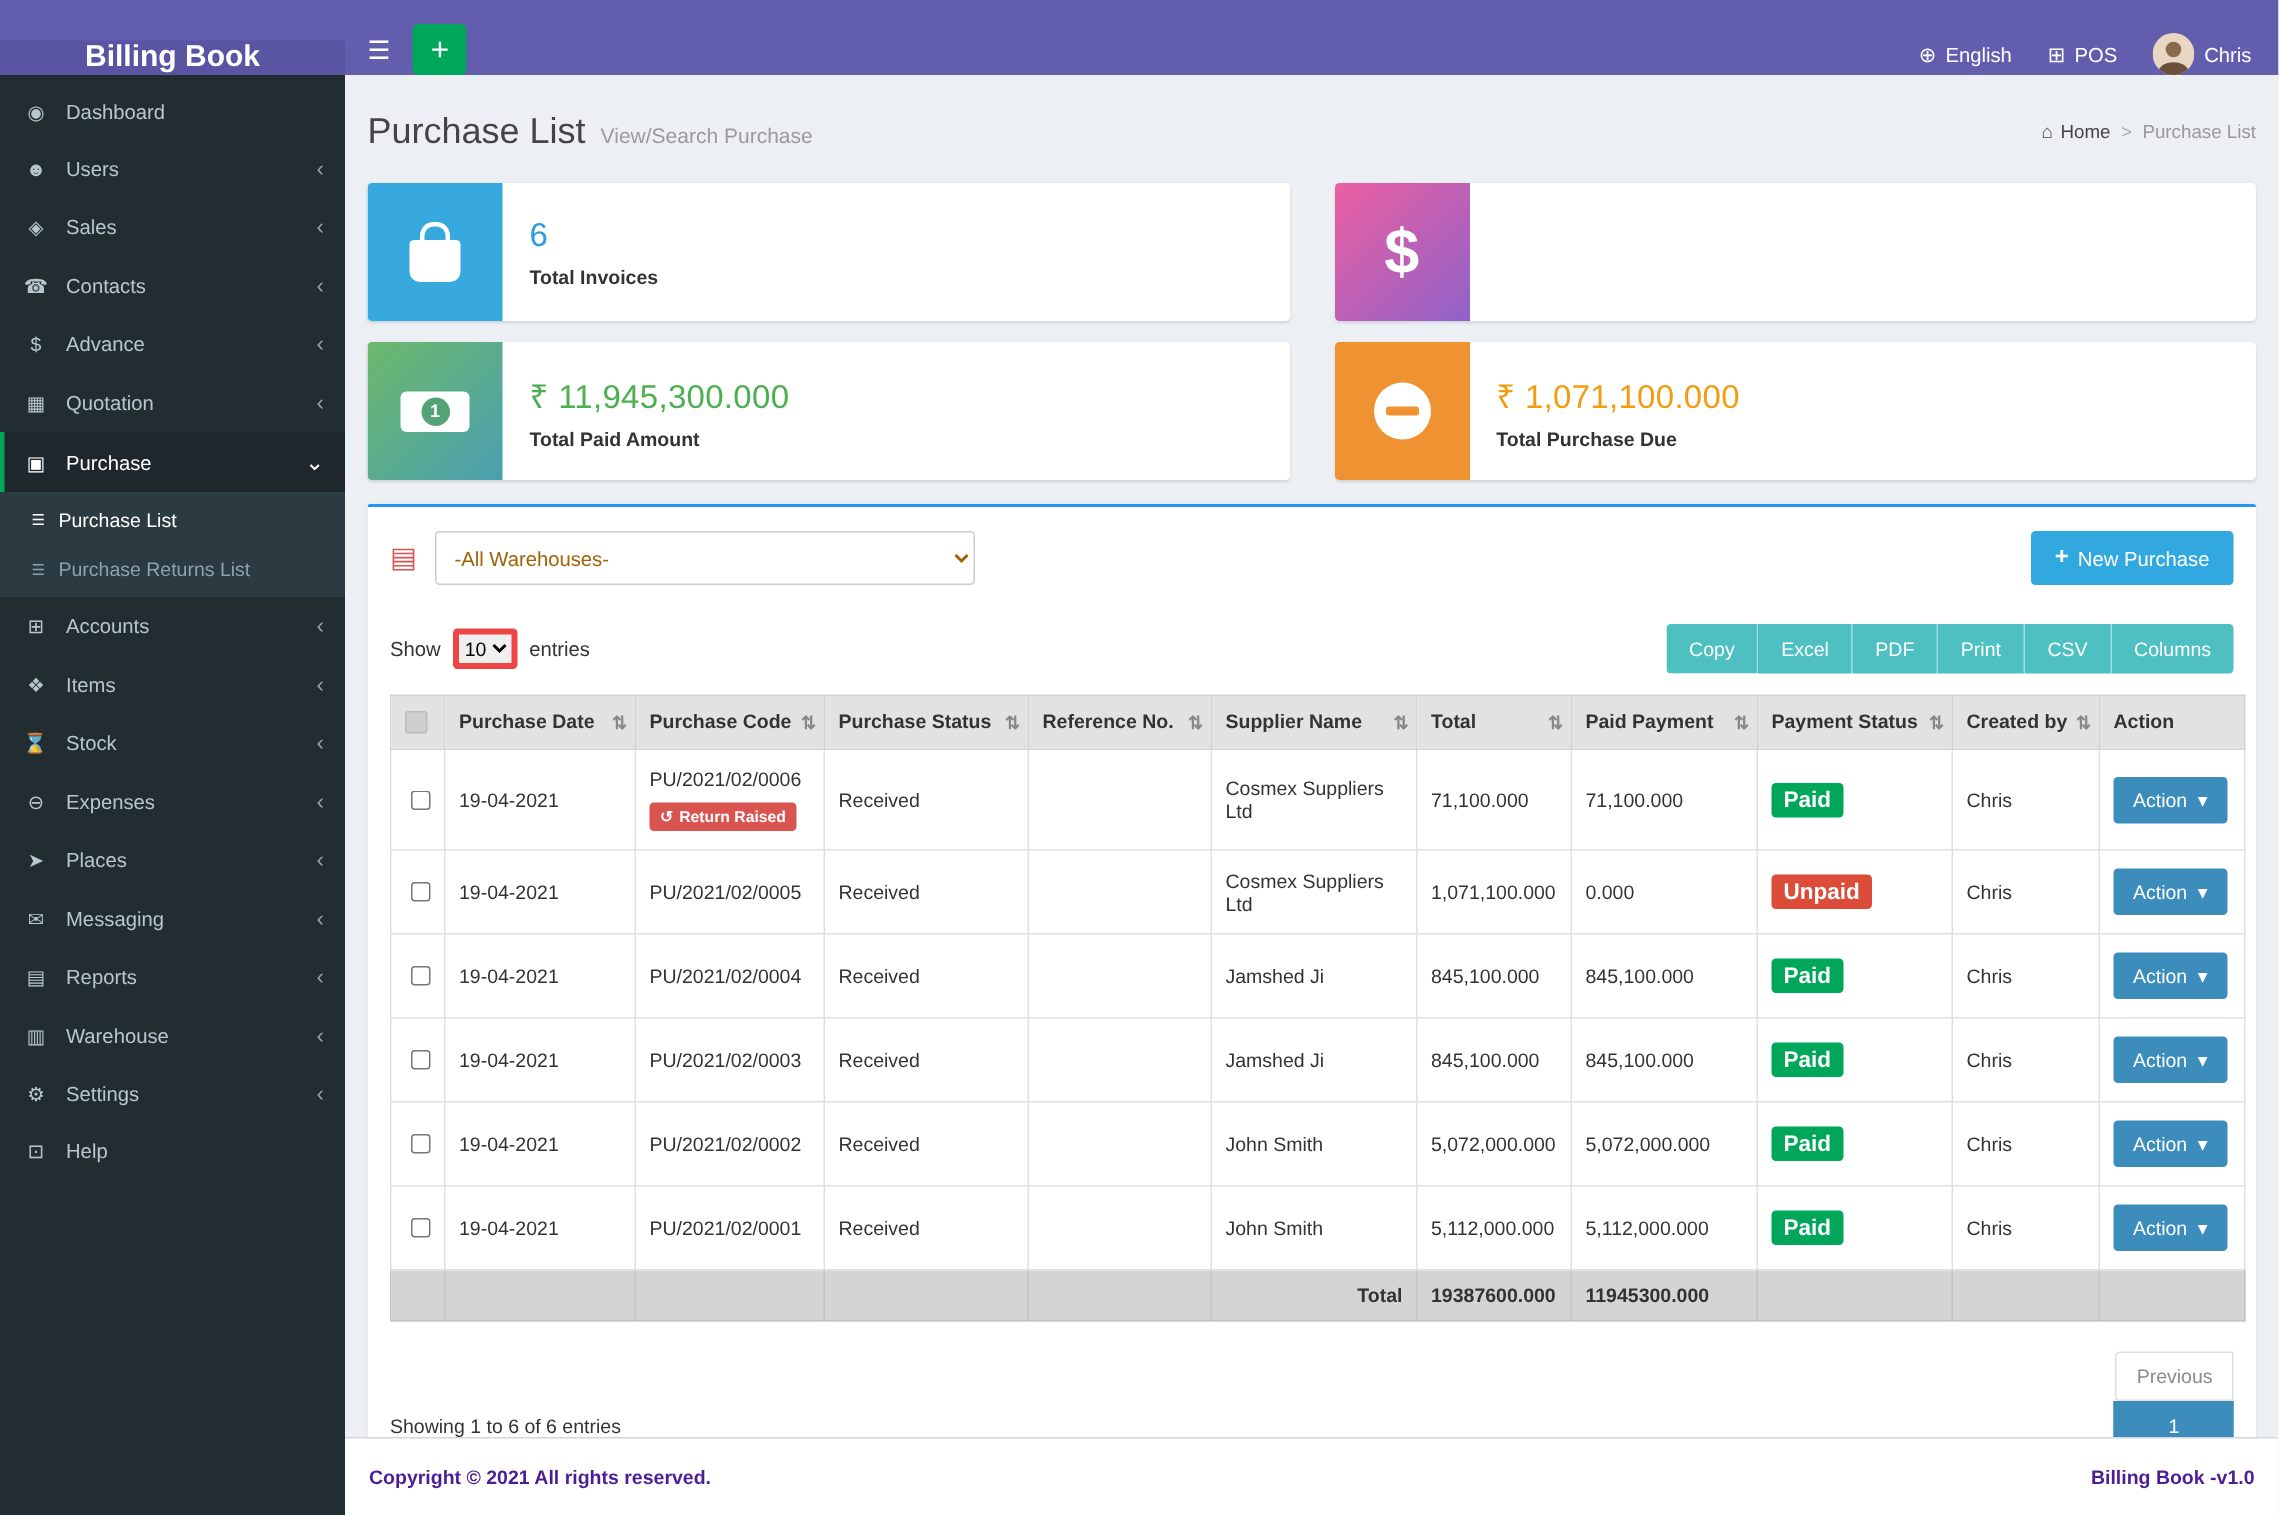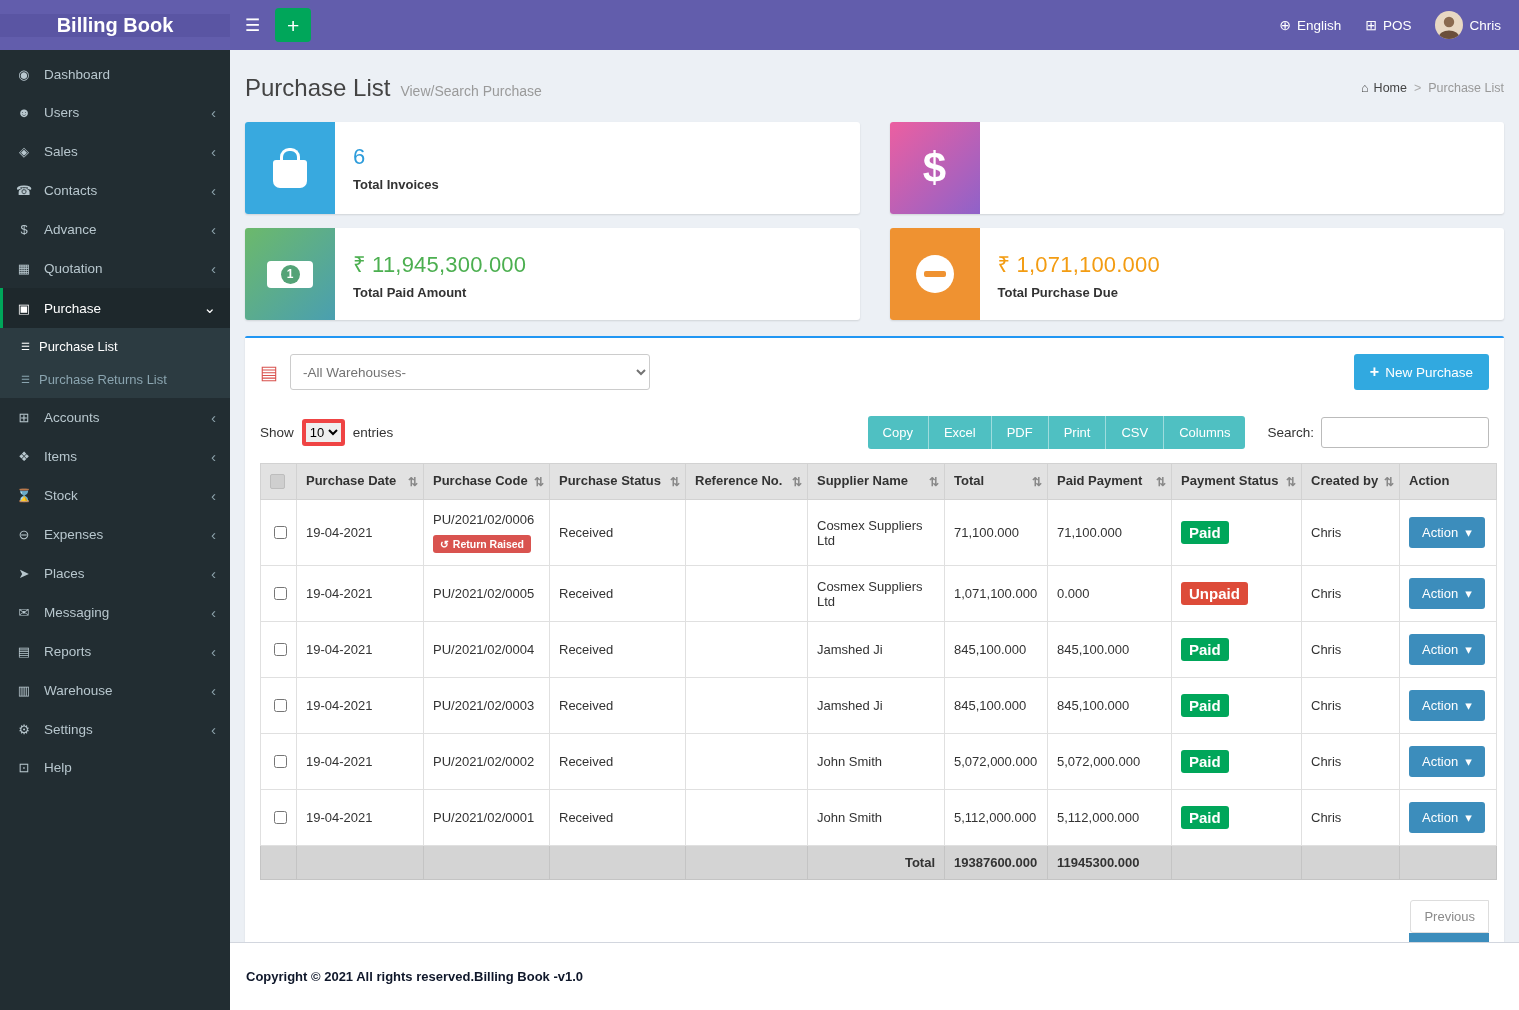--- a/index.html
+++ b/index.html
@@ -4,21 +4,21 @@
 <style>
   * { box-sizing: border-box; }
   html, body { margin: 0; padding: 0; }
   body {
     width: 1519px; height: 1010px; overflow: hidden;
     font-family: "Liberation Sans", sans-serif;
     background: #ecf0f5; color: #333;
   }
 
   
-  .topbar { height: 50px; background: #625dac; display: flex; align-items: center; }
+  .topbar { height: 50px; background: #625dac; display: flex; align-items: flex-end; }
   .logo { width: 230px; background: #5a55a3; color: #fff; font-size: 20px; font-weight: bold;
           display: flex; align-items: center; justify-content: center; cursor: pointer; }
   .topbar-left { display: flex; align-items: center; }
   .hamburger { color: #fff; font-size: 17px; padding: 0 15px; cursor: pointer; }
   .add-btn { width: 36px; height: 34px; background: #00a65a; color: #fff; font-size: 21px; line-height: 1;
              border: none; border-radius: 4px; cursor: pointer; }
   .topbar-right { margin-left: auto; display: flex; align-items: center; gap: 24px; padding-right: 18px; }
   .tb-item { color: #fff; font-size: 13.5px; display: flex; align-items: center; gap: 6px; cursor: pointer; }
   .tb-ic { font-size: 14px; }
   .avatar { width: 28px; height: 28px; border-radius: 50%; overflow: hidden; flex-shrink: 0; display: inline-block; }
@@ -80,21 +80,21 @@
   .minus-icon::after { content: ""; position: absolute; left: 8px; right: 8px; top: 16px; height: 6px;
                        background: #ef9231; border-radius: 2px; }
 
   
   .panel { background: #fff; margin-top: 16px; border-top: 2px solid #2196f3; border-radius: 2px;
            box-shadow: 0 1px 2px rgba(0,0,0,.1); padding: 16px 15px 18px; min-height: 634px; }
   .panel-row1 { display: flex; align-items: center; justify-content: space-between; }
   .wh-wrap { display: flex; align-items: center; gap: 12px; }
   .wh-icon { color: #d9534f; font-size: 19px; }
   .warehouse-select { width: 360px; height: 36px; border: 1px solid #ccc; border-radius: 3px;
-                      font-size: 13.5px; color: #737373; padding: 0 8px; background: #fff;
+                      font-size: 13.5px; color: #a16207; padding: 0 8px; background: #fff;
                       font-family: "Liberation Sans", sans-serif; }
   .new-purchase { background: #31a9e0; color: #fff; border: none; border-radius: 3px; height: 36px;
                   padding: 0 16px; font-size: 13.5px; display: flex; align-items: center; gap: 6px; cursor: pointer;
                   font-family: "Liberation Sans", sans-serif; }
   .np-plus { font-size: 16px; font-weight: bold; }
 
   .panel-row2 { display: flex; align-items: center; margin-top: 26px; }
   .show-wrap { display: flex; align-items: center; gap: 8px; font-size: 13.5px; }
   .entries-select { height: 27px; border: 4px solid #ef4444; border-radius: 3px; font-size: 13px;
                     font-family: "Liberation Sans", sans-serif; }
@@ -131,22 +131,22 @@
   .table-meta { display: flex; align-items: center; justify-content: space-between; margin-top: 20px; }
   .summary { font-size: 13px; }
   .pager { display: flex; flex-direction: column; }
   .page-btn { border: 1px solid #ddd; background: #fff; color: #8b8b8b; padding: 8px 13px; font-size: 13px;
               cursor: pointer; margin-left: -1px; font-family: "Liberation Sans", sans-serif; }
   .page-btn:first-child { border-radius: 3px 0 0 3px; margin-left: 0; }
   .page-btn:last-child { border-radius: 0 3px 3px 0; }
   .page-btn.active { background: #3c8dbc; border-color: #3c8dbc; color: #fff; }
 
   
-  .footer { height: 68px; background: #fff; border-top: 1px solid #d2d6de; display: flex; align-items: center;
-            padding: 0 16px; font-size: 13px; font-weight: bold; color: #0f172a; }
+  .footer { height: 52px; background: #fff; border-top: 1px solid #d2d6de; display: flex; align-items: center;
+            justify-content: space-between; padding: 0 16px; font-size: 13px; font-weight: bold; color: #4c1d95; }
 </style>
 </head>
 <body>
 
 <header class="topbar">
   <div class="logo">Billing Book</div>
   <div class="topbar-left">
     <span class="hamburger">☰</span>
     <button class="add-btn">+</button>
   </div>
@@ -355,24 +355,20 @@
               <button class="export-btn">Excel</button>
 
               <button class="export-btn">PDF</button>
 
               <button class="export-btn">Print</button>
 
               <button class="export-btn">CSV</button>
 
               <button class="export-btn">Columns</button>
 
-          </div>
-          <div class="search-wrap">
-            <span>Search:</span>
-            <input class="search-input" type="text" value="" style="">
           </div>
         </div>
 
         <table class="purchases">
           <colgroup>
             <col style="width:36px">
               <col style="width:127px">
               <col style="width:126px">
               <col style="width:136px">
             <col style="width:122px">

